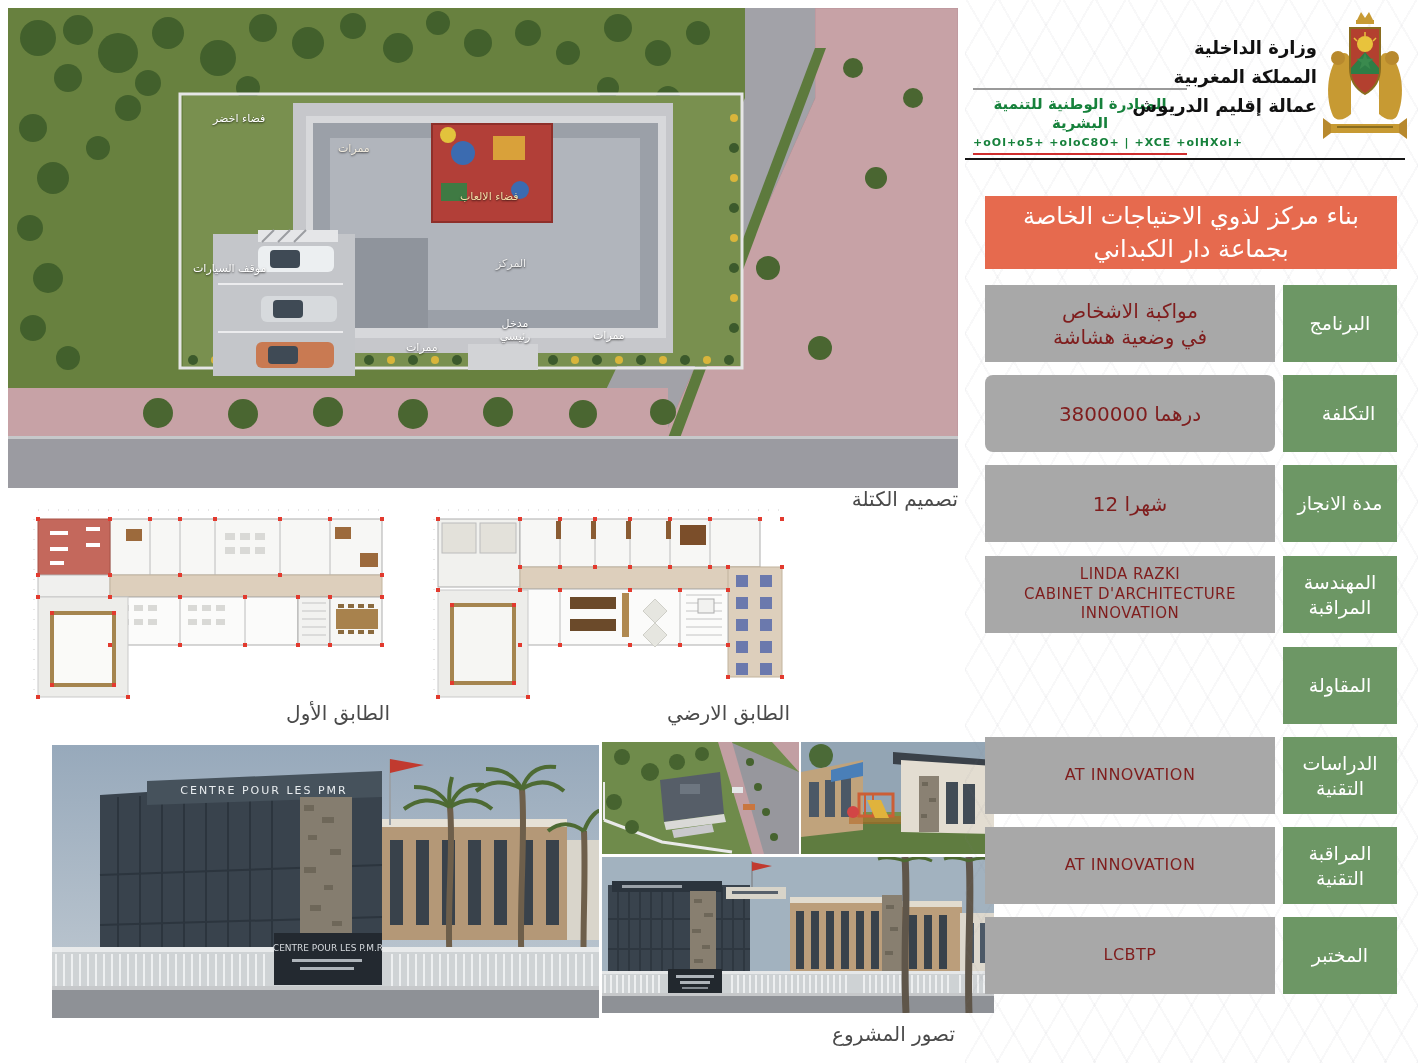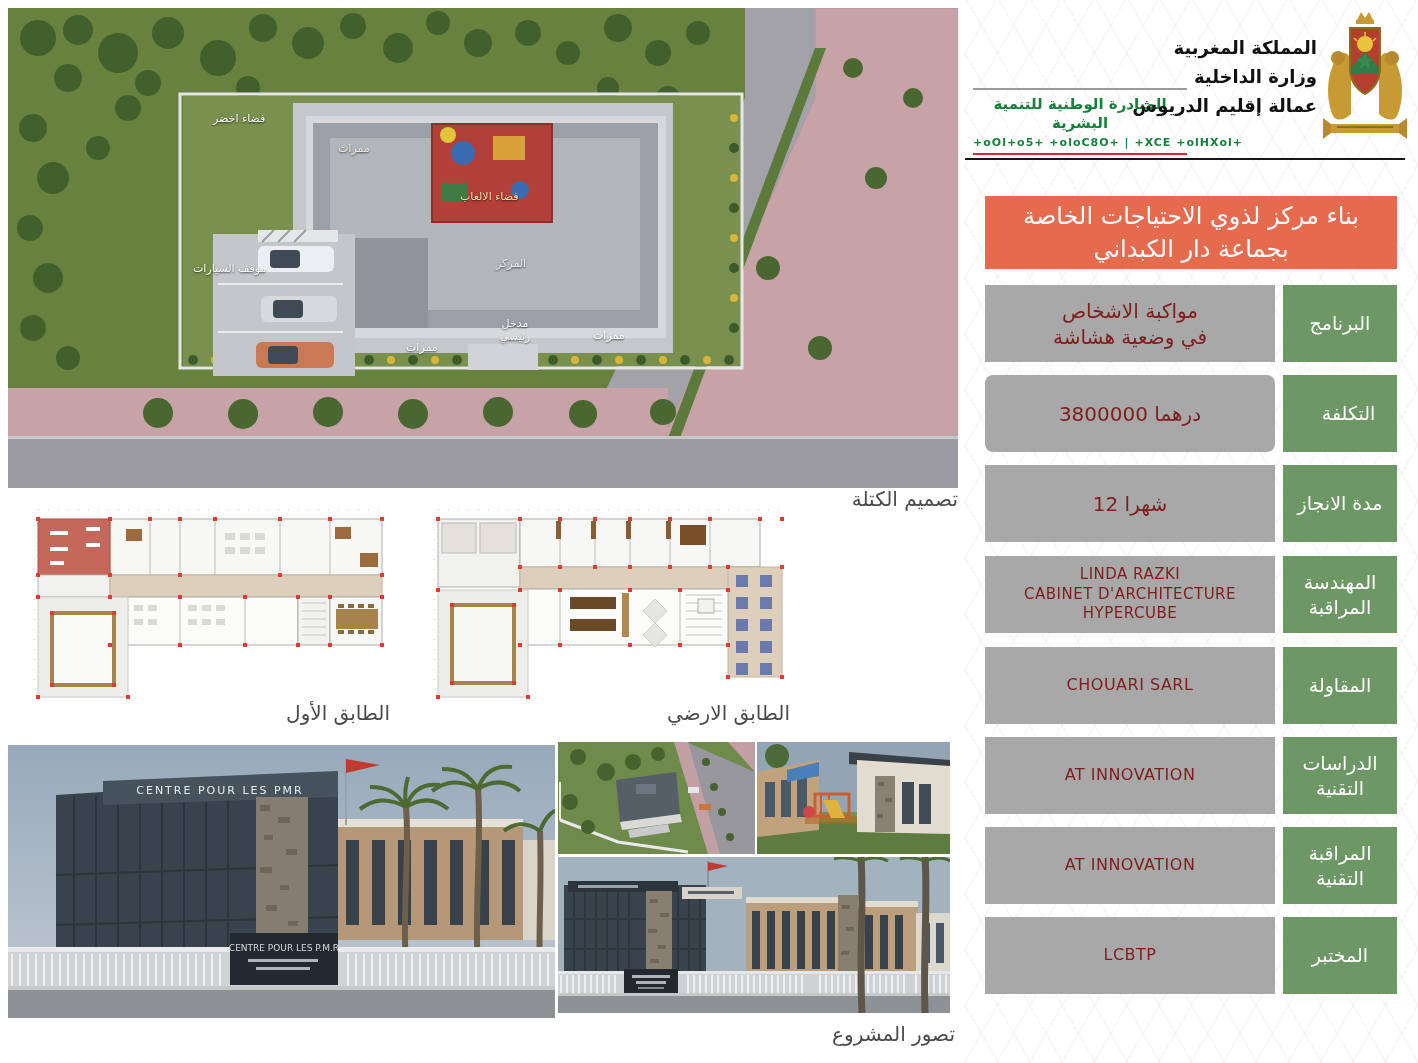--- a/index.html
+++ b/index.html
@@ -40,21 +40,21 @@
   
   .site-plan { position:absolute; left:8px; top:8px; width:950px; height:544px; }
   .site-plan svg { position:absolute; inset:0; }
   .site-label { position:absolute; color:#fff; font-size:11px; line-height:1.15;
     text-shadow:0 1px 2px rgba(0,0,0,.65); white-space:nowrap; direction:rtl; }
   .site-label.wrap { white-space:normal; width:50px; text-align:center; }
 
   .caption { position:absolute; color:#4a4a4a; font-size:20px; text-align:right; direction:rtl; }
 
   .plan { position:absolute; background:#fff; }
-  .render { position:absolute; }
+  .render { position:absolute;margin-left:44px; }
 
   svg { display:block; }
 </style>
 </head>
 <body>
 
 <div class="page">
 
   <div class="site-plan">
     <svg viewBox="0 0 950 480" width="950" height="480">
@@ -731,22 +731,22 @@
   <div class="right-area">
 
     <div class="indh">
       <div class="indh-rule gray"></div>
       <div class="indh-ar">المبادرة الوطنية للتنمية البشرية</div>
       <div class="indh-tif">+oOl+o5+ +oloC8O+ | +XCE +olHXol+</div>
       <div class="indh-rule red"></div>
     </div>
 
     <div class="ministry">
+      <div>وزارة الداخلية</div>
       <div>المملكة المغربية</div>
-      <div>وزارة الداخلية</div>
       <div>عمالة إقليم الدريوش</div>
     </div>
 
     <div class="arms">
       <svg viewBox="0 0 88 150" width="88" height="150">
 
         <polygon points="36,14 40,6 44,12 48,6 52,14" fill="#c79a33"></polygon>
         <rect x="35" y="14" width="18" height="4" fill="#c79a33"></rect>
 
         <path d="M12,110 C4,92 6,66 16,52 C22,44 28,46 30,56 L30,108 C24,114 16,116 12,110 Z" fill="#c79a33"></path>
@@ -786,26 +786,25 @@
     <div class="info-row" style="top:375px;">
       <div class="value" dir="ltr" style="background: rgb(168, 168, 168); border-radius: 8px;">3800000 درهما</div>
       <div class="label" style="background: rgb(109, 151, 101); padding-left: 17px;">التكلفة</div>
     </div>
     <div class="info-row" style="top:465px;">
       <div class="value" dir="ltr" style="background: rgb(168, 168, 168);">12 شهرا</div>
       <div class="label" style="background: rgb(109, 151, 101);">مدة الانجاز</div>
     </div>
     <div class="info-row" style="top:556px;">
       <div class="value latin" dir="ltr" style="background: rgb(168, 168, 168);">LINDA RAZKI
-CABINET D'ARCHITECTURE HYPERCUBE</div>
+CABINET D'ARCHITECTURE INNOVATION</div>
       <div class="label" style="background: rgb(109, 151, 101);">المهندسة
 المراقبة</div>
     </div>
     <div class="info-row" style="top:647px;">
-      <div class="value md" dir="ltr" style="background: rgb(168, 168, 168);">CHOUARI SARL</div>
       <div class="label" style="background: rgb(109, 151, 101);">المقاولة</div>
     </div>
     <div class="info-row" style="top:737px;">
       <div class="value md" dir="ltr" style="background: rgb(168, 168, 168);">AT INNOVATION</div>
       <div class="label" style="background: rgb(109, 151, 101);">الدراسات
 التقنية</div>
     </div>
     <div class="info-row" style="top:827px;">
       <div class="value md" dir="ltr" style="background: rgb(168, 168, 168);">AT INNOVATION</div>
       <div class="label" style="background: rgb(109, 151, 101);">المراقبة

